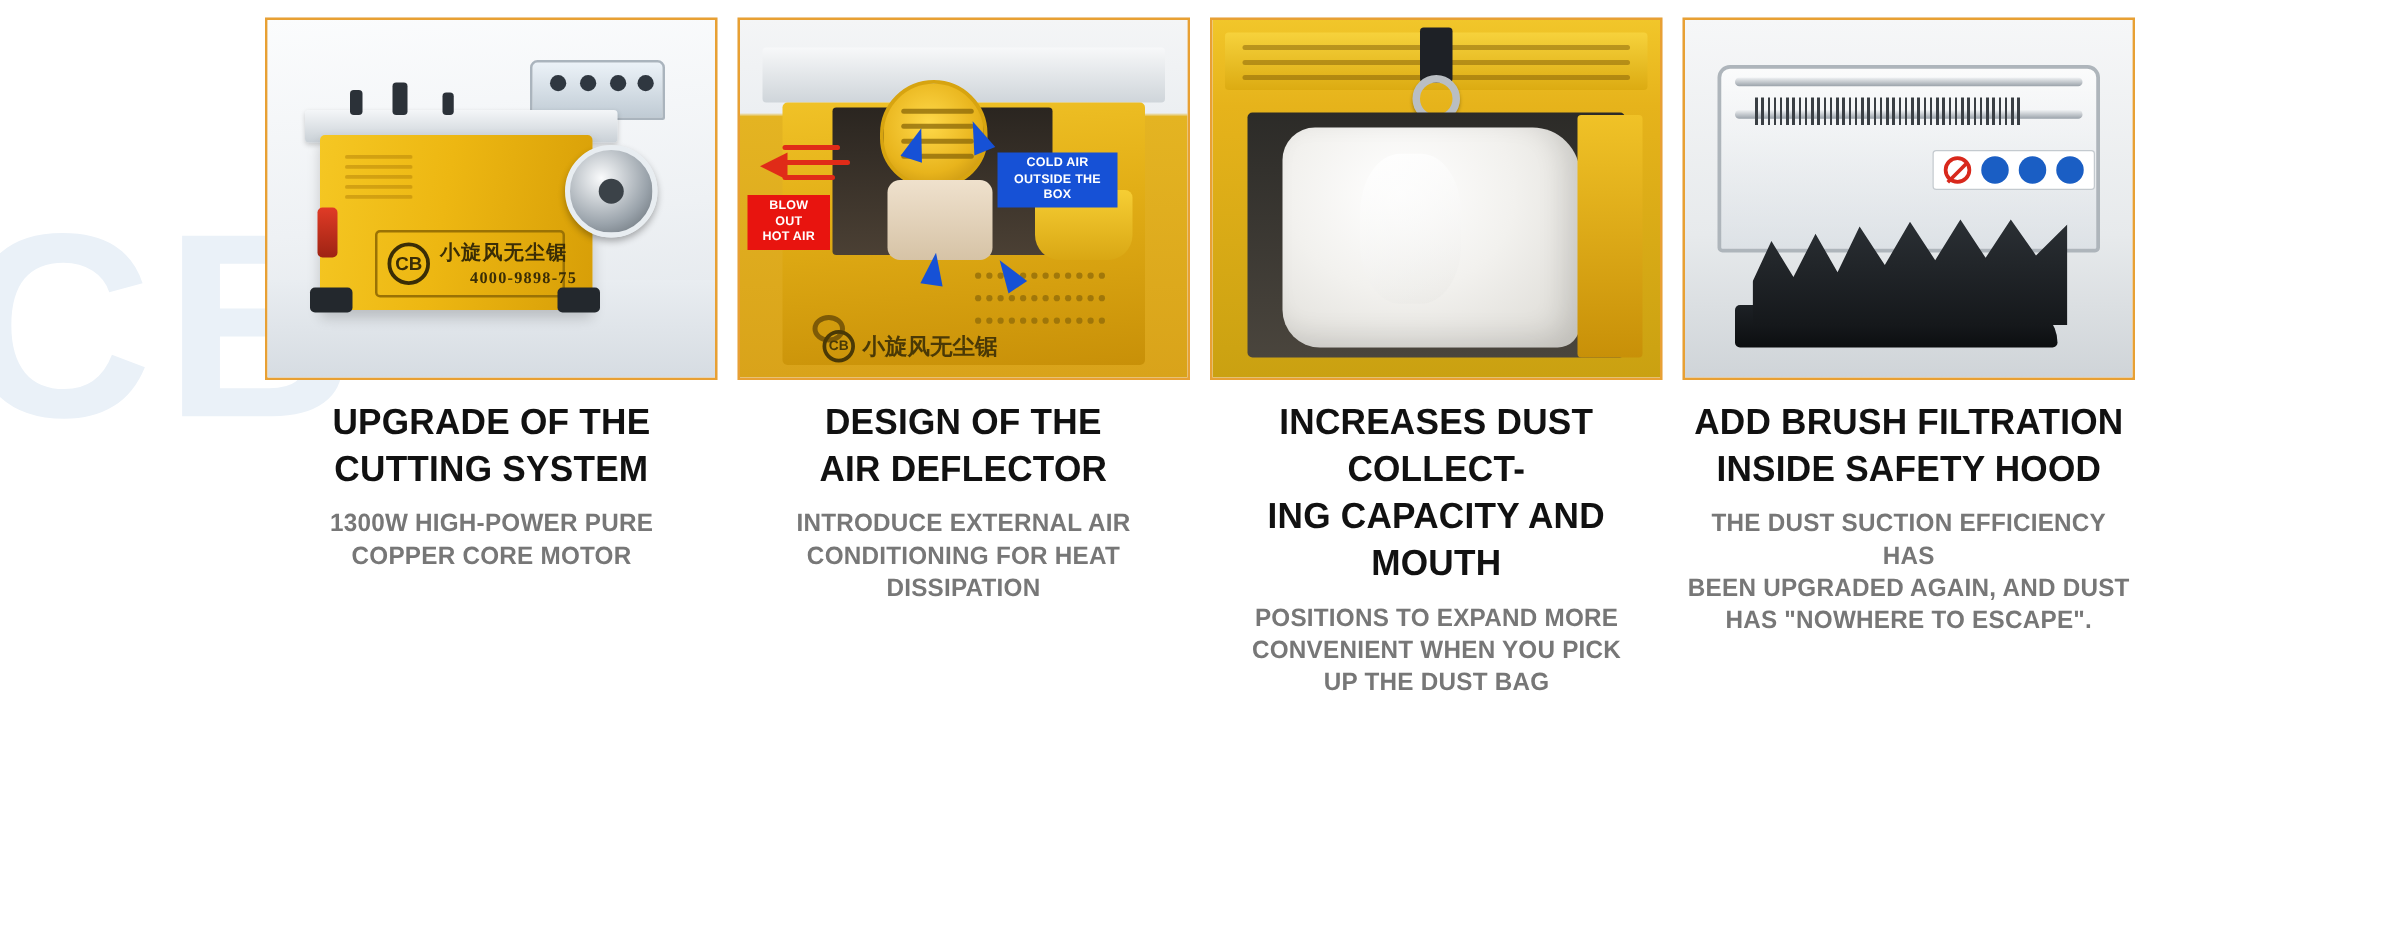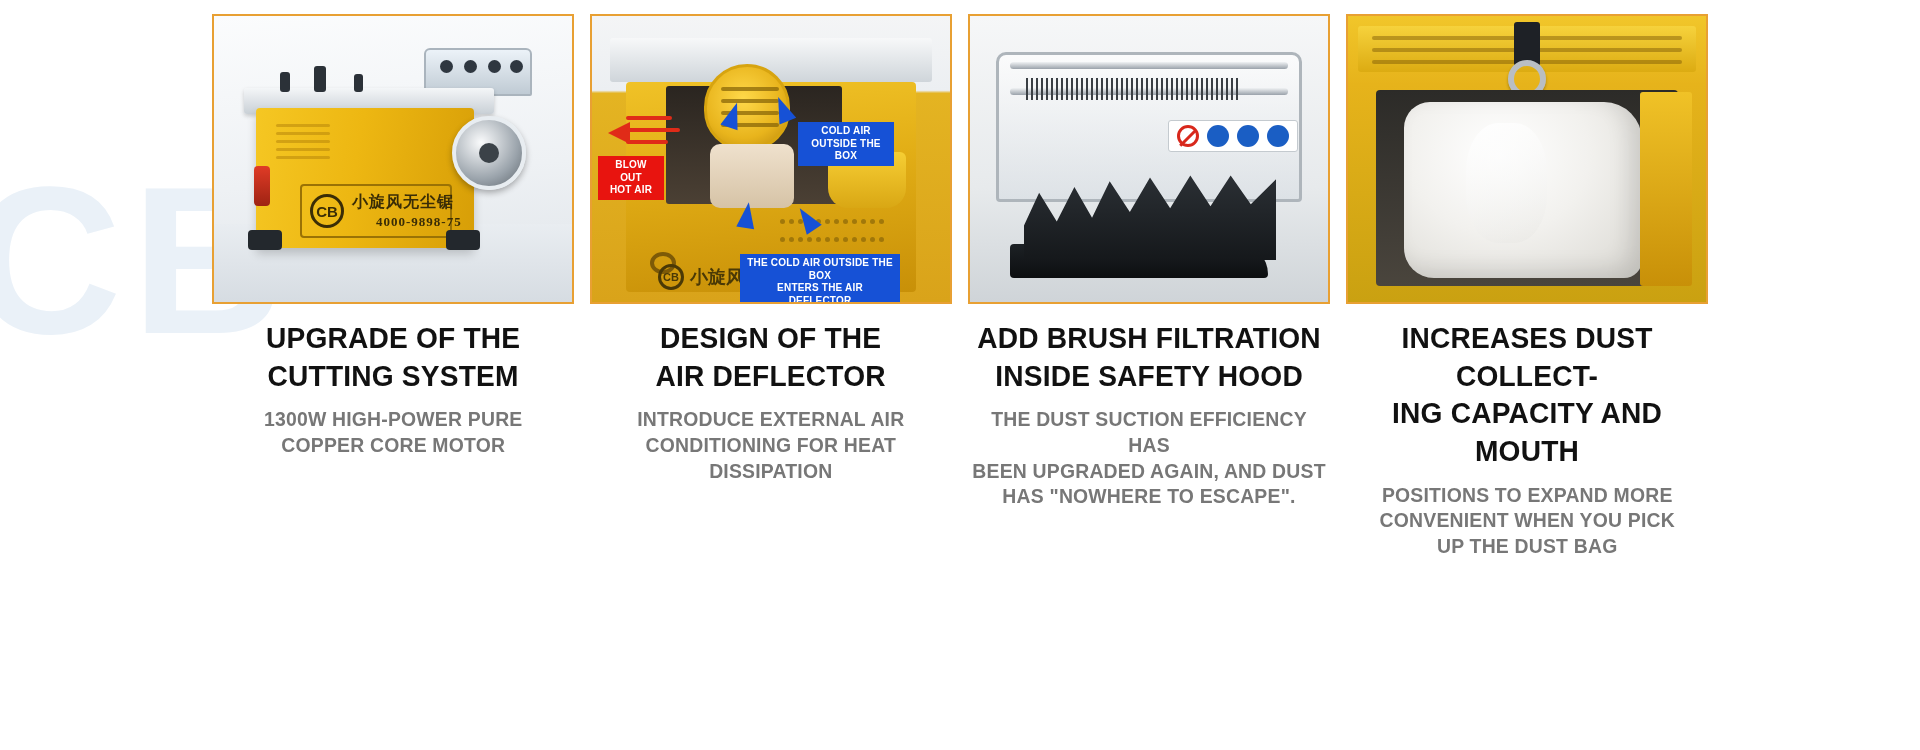--- a/index.html
+++ b/index.html
@@ -317,32 +317,56 @@
 
           <div class="barrow" style="left:132px;top:86px;transform:rotate(18deg);"></div>
           <div class="barrow" style="left:182px;top:80px;transform:rotate(-22deg);"></div>
           <div class="barrow" style="left:146px;top:186px;transform:rotate(8deg);"></div>
           <div class="barrow" style="left:206px;top:190px;transform:rotate(-34deg);"></div>
 
           <div class="lbl red" style="left:6px;top:140px;width:66px;white-space:pre-line;">BLOW OUT
 HOT AIR</div>
           <div class="lbl blue" style="left:206px;top:106px;width:96px;white-space:pre-line;">COLD AIR
 OUTSIDE THE BOX</div>
-          <div class="lbl blue" style="left:148px;top:238px;width:160px;white-space:pre-line;">THE COLD AIR OUTSIDE THE BOX
-ENTERS THE AIR DEFLECTOR</div>
         </div>
       </div>
       <div class="cap-title">
         <div>DESIGN OF THE</div>
         <div>AIR DEFLECTOR</div>
       </div>
       <div class="cap-sub">
         <div>INTRODUCE EXTERNAL AIR</div>
         <div>CONDITIONING FOR HEAT</div>
         <div>DISSIPATION</div>
+      </div>
+    </div>
+
+    <div class="panel">
+      <div class="frame">
+        <div class="ph4">
+          <div class="topbar">
+            <i style="top:10px"></i>
+              <i style="top:22px"></i>
+              <i style="top:34px"></i>
+          </div>
+          <div class="strap"></div>
+          <div class="ring"></div>
+          <div class="cavity2"></div>
+          <div class="bag"></div>
+          <div class="chute"></div>
+        </div>
+      </div>
+      <div class="cap-title">
+        <div>INCREASES DUST COLLECT-</div>
+        <div>ING CAPACITY AND MOUTH</div>
+      </div>
+      <div class="cap-sub">
+        <div>POSITIONS TO EXPAND MORE</div>
+        <div>CONVENIENT WHEN YOU PICK</div>
+        <div>UP THE DUST BAG</div>
       </div>
     </div>
 
     <div class="panel">
       <div class="frame">
         <div class="ph3">
           <div class="guard"></div>
           <div class="rail" style="top:46px;"></div>
           <div class="rail" style="top:72px;"></div>
           <div class="brush"></div>
@@ -360,40 +384,14 @@
         <div>ADD BRUSH FILTRATION</div>
         <div>INSIDE SAFETY HOOD</div>
       </div>
       <div class="cap-sub">
         <div>THE DUST SUCTION EFFICIENCY HAS</div>
         <div>BEEN UPGRADED AGAIN, AND DUST</div>
         <div>HAS "NOWHERE TO ESCAPE".</div>
       </div>
     </div>
 
-    <div class="panel">
-      <div class="frame">
-        <div class="ph4">
-          <div class="topbar">
-            <i style="top:10px"></i>
-              <i style="top:22px"></i>
-              <i style="top:34px"></i>
-          </div>
-          <div class="strap"></div>
-          <div class="ring"></div>
-          <div class="cavity2"></div>
-          <div class="bag"></div>
-          <div class="chute"></div>
-        </div>
-      </div>
-      <div class="cap-title">
-        <div>INCREASES DUST COLLECT-</div>
-        <div>ING CAPACITY AND MOUTH</div>
-      </div>
-      <div class="cap-sub">
-        <div>POSITIONS TO EXPAND MORE</div>
-        <div>CONVENIENT WHEN YOU PICK</div>
-        <div>UP THE DUST BAG</div>
-      </div>
-    </div>
-
   </div>
 </div>
 
 </body></html>

